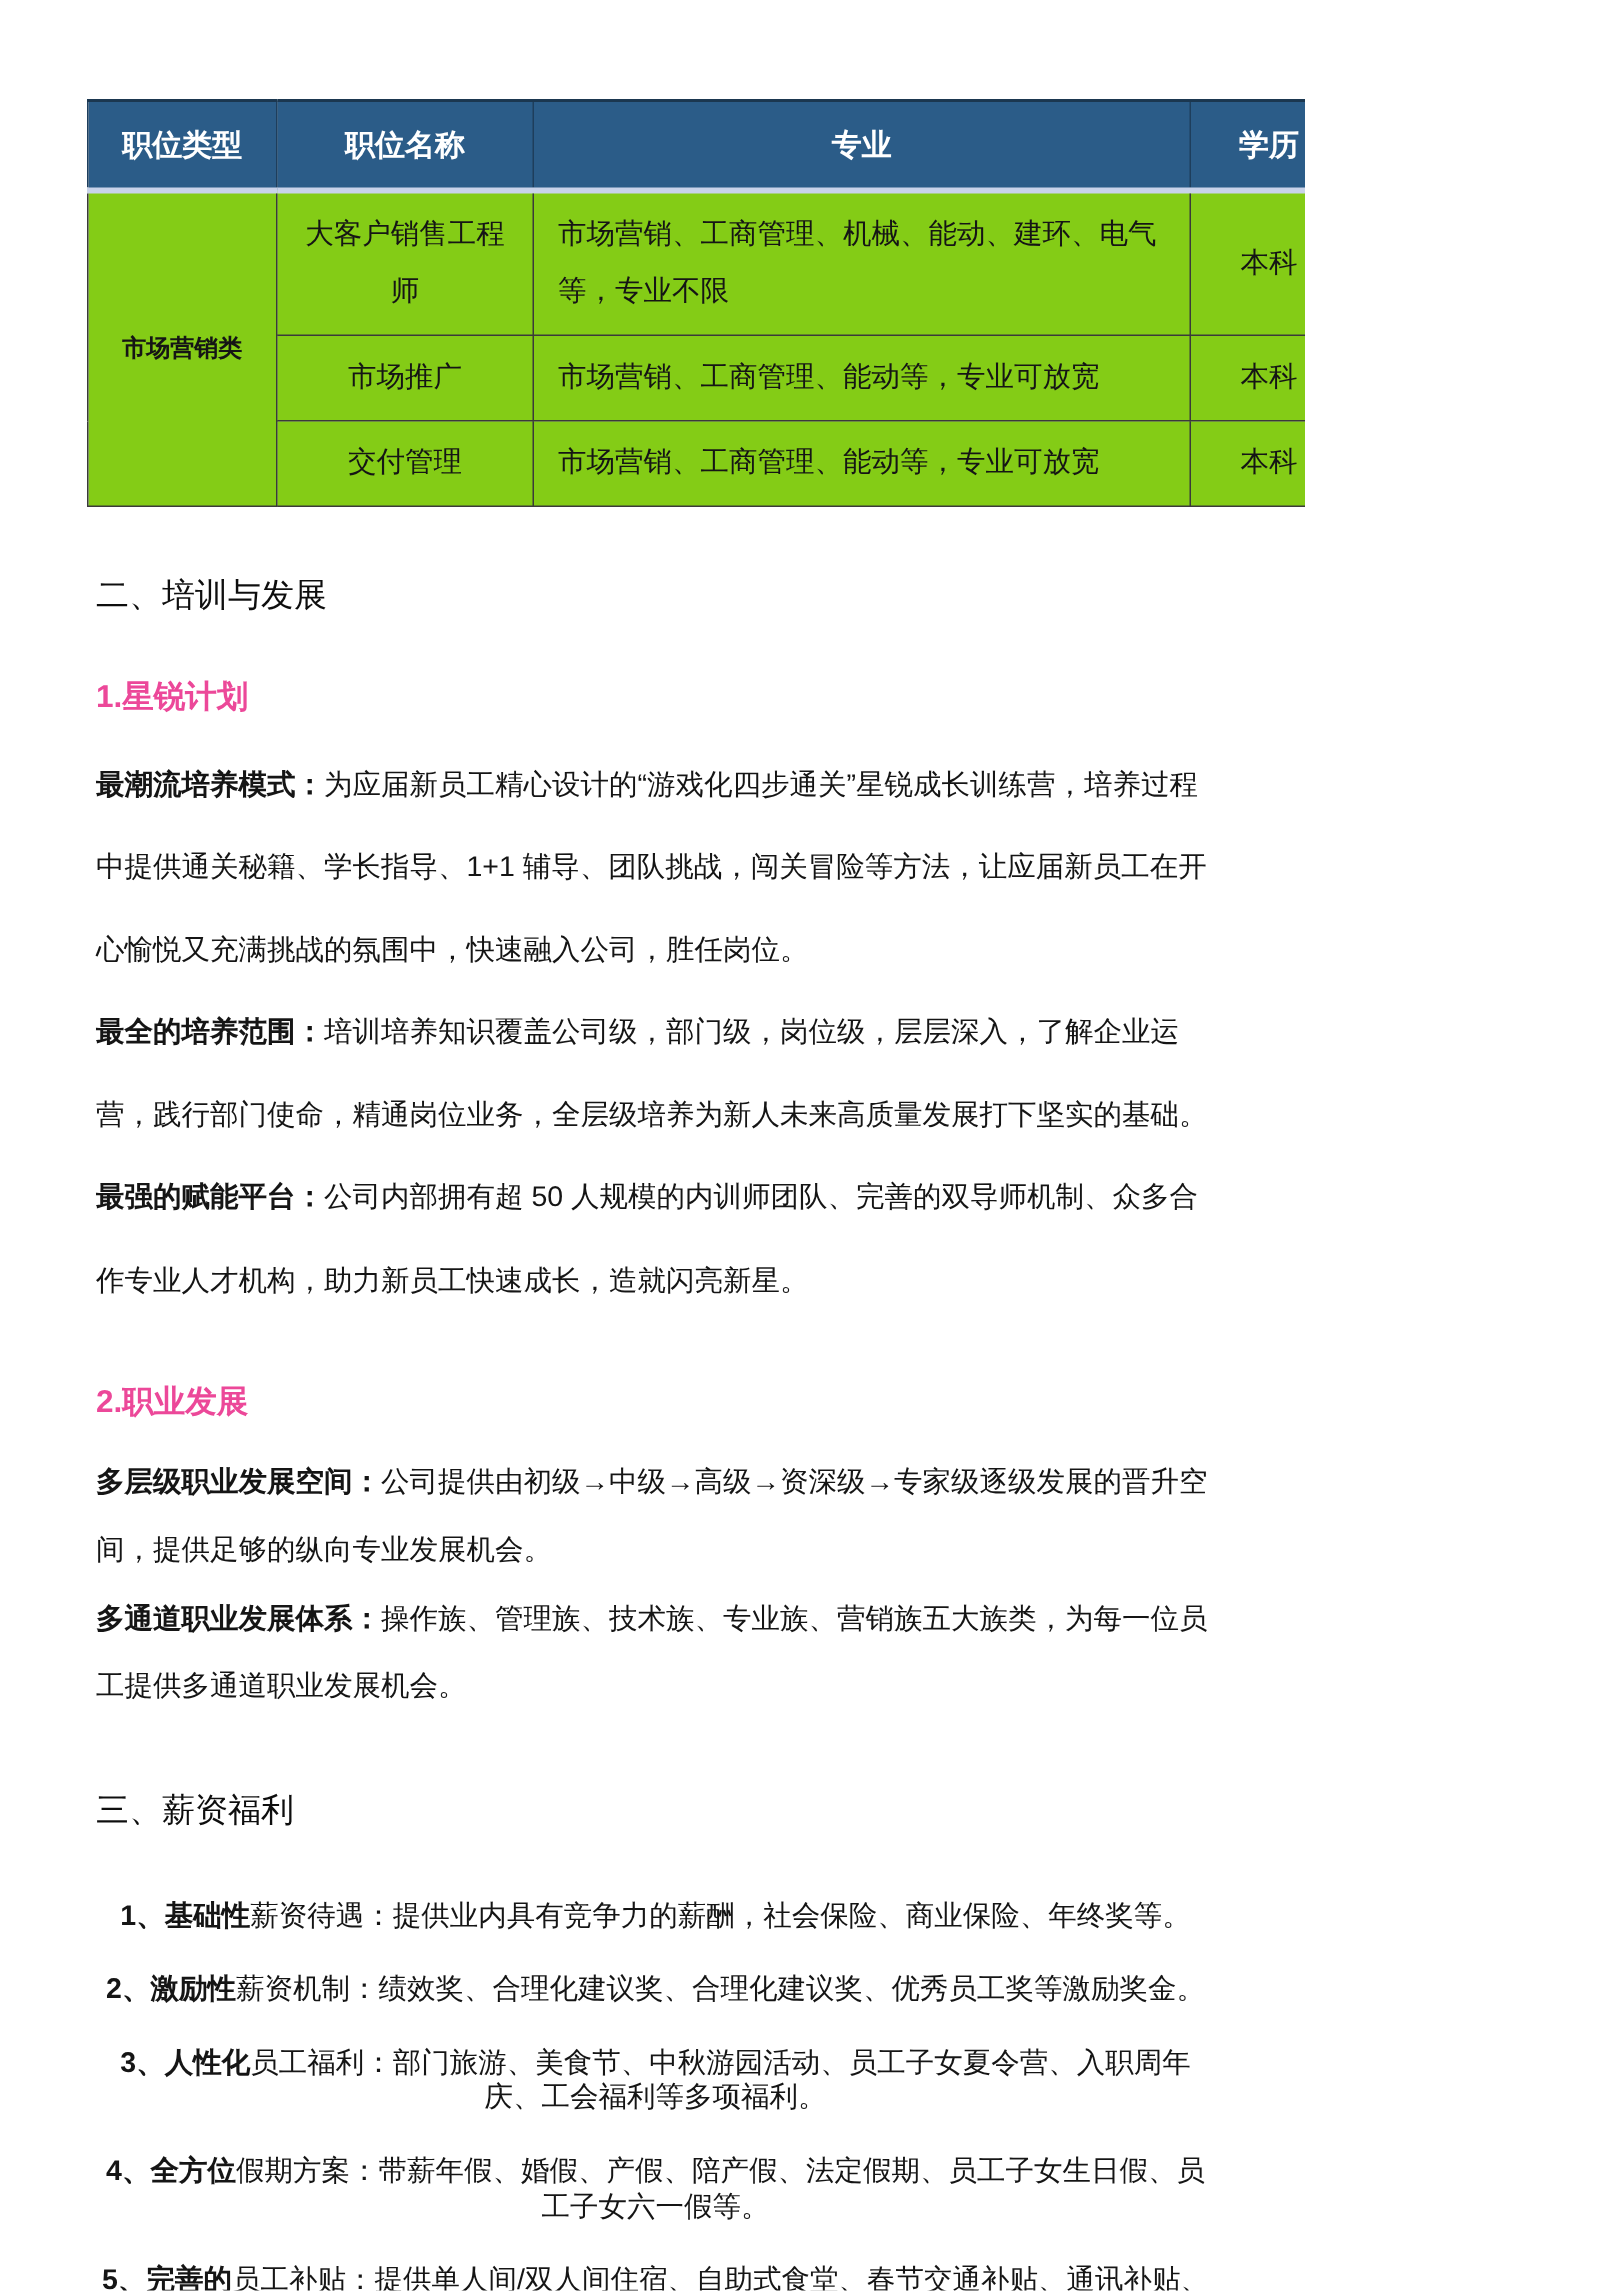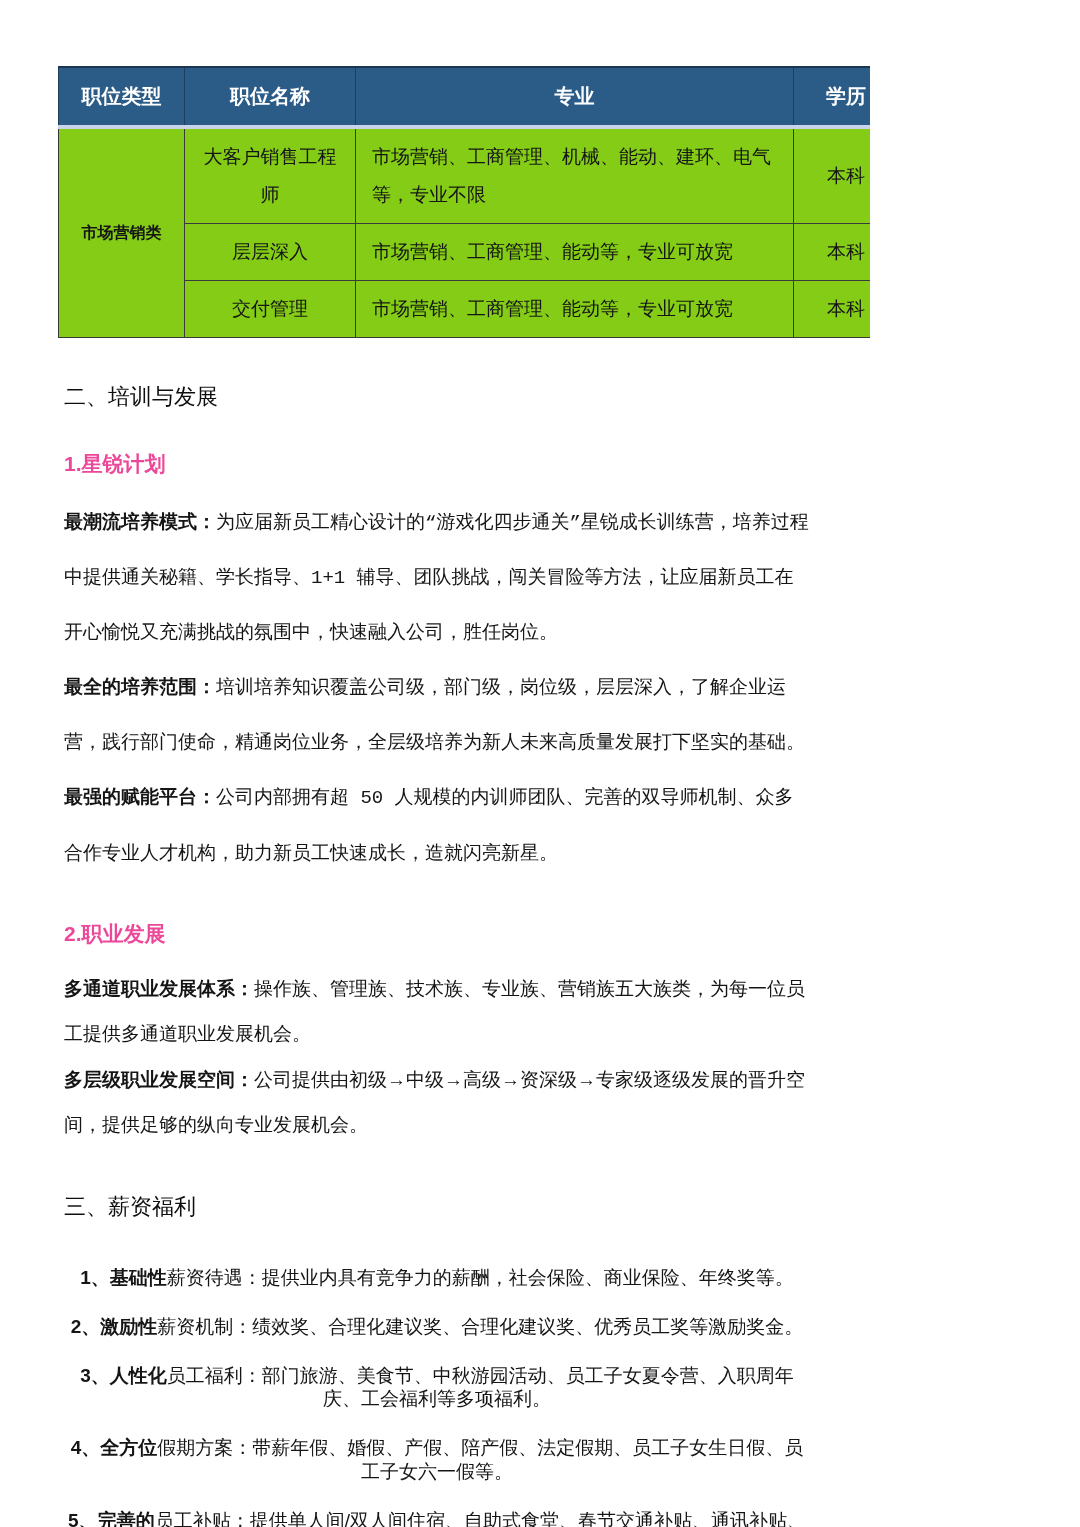--- a/index.html
+++ b/index.html
@@ -74,21 +74,21 @@
     margin:38px 0 18px 6px;
   }
 
   
   .para{
     font-size:19px;
     margin:0 0 0 6px;
     color:var(--text);
   }
   .para b{font-weight:bold;}
-  .airy{line-height:2.9;font-family:Liberation Mono, monospace;}
+  .airy{line-height:2.9;}
   .mid{line-height:2.4;}
   .career-block{margin-top:14px;}
 
   
   .benefits-block{margin-top:44px;text-align:center;}
   .benefit{
     font-size:19px;
     line-height:1.25;
     margin:0 0 25px 6px;
   }
@@ -118,21 +118,21 @@
     </thead>
     <tbody>
       <tr>
         <td class="cat" rowspan="3">市场营销类</td>
         <td>大客户销售工程师</td>
         <td class="major">市场营销、工商管理、机械、能动、建环、电气等，专业不限</td>
         <td>本科</td>
         <td>5</td>
       </tr>
       <tr>
-        <td>层层深入</td>
+        <td>市场推广</td>
         <td class="major">市场营销、工商管理、能动等，专业可放宽</td>
         <td>本科</td>
         <td>2</td>
       </tr>
       <tr>
         <td>交付管理</td>
         <td class="major">市场营销、工商管理、能动等，专业可放宽</td>
         <td>本科</td>
         <td>2</td>
       </tr>
@@ -141,22 +141,22 @@
 
   <h2 class="section">二、培训与发展</h2>
 
   <h3 class="sub">1.星锐计划</h3>
   <p class="para airy"><b>最潮流培养模式：</b><span>为应届新员工精心设计的“游戏化四步通关”星锐成长训练营，培养过程中提供通关秘籍、学长指导、1+1 辅导、团队挑战，闯关冒险等方法，让应届新员工在开心愉悦又充满挑战的氛围中，快速融入公司，胜任岗位。</span></p>
   <p class="para airy"><b>最全的培养范围：</b><span>培训培养知识覆盖公司级，部门级，岗位级，层层深入，了解企业运营，践行部门使命，精通岗位业务，全层级培养为新人未来高质量发展打下坚实的基础。</span></p>
   <p class="para airy"><b>最强的赋能平台：</b><span>公司内部拥有超 50 人规模的内训师团队、完善的双导师机制、众多合作专业人才机构，助力新员工快速成长，造就闪亮新星。</span></p>
 
   <h3 class="sub">2.职业发展</h3>
   <div class="career-block">
+    <p class="para mid"><b>多层级职业发展空间：</b><span>公司提供由初级→中级→高级→资深级→专家级逐级发展的晋升空间，提供足够的纵向专业发展机会。</span></p>
     <p class="para mid"><b>多通道职业发展体系：</b><span>操作族、管理族、技术族、专业族、营销族五大族类，为每一位员工提供多通道职业发展机会。</span></p>
-    <p class="para mid"><b>多层级职业发展空间：</b><span>公司提供由初级→中级→高级→资深级→专家级逐级发展的晋升空间，提供足够的纵向专业发展机会。</span></p>
   </div>
 
   <h2 class="section">三、薪资福利</h2>
   <div class="benefits-block">
     <p class="benefit"><b>1、基础性</b><span>薪资待遇：提供业内具有竞争力的薪酬，社会保险、商业保险、年终奖等。</span></p>
     <p class="benefit"><b>2、激励性</b><span>薪资机制：绩效奖、合理化建议奖、合理化建议奖、优秀员工奖等激励奖金。</span></p>
     <p class="benefit"><b>3、人性化</b><span>员工福利：部门旅游、美食节、中秋游园活动、员工子女夏令营、入职周年庆、工会福利等多项福利。</span></p>
     <p class="benefit"><b>4、全方位</b><span>假期方案：带薪年假、婚假、产假、陪产假、法定假期、员工子女生日假、员工子女六一假等。</span></p>
     <p class="benefit"><b>5、完善的</b><span>员工补贴：提供单人间/双人间住宿、自助式食堂、春节交通补贴、通讯补贴、新引进人才补贴等。</span></p>
   </div>

